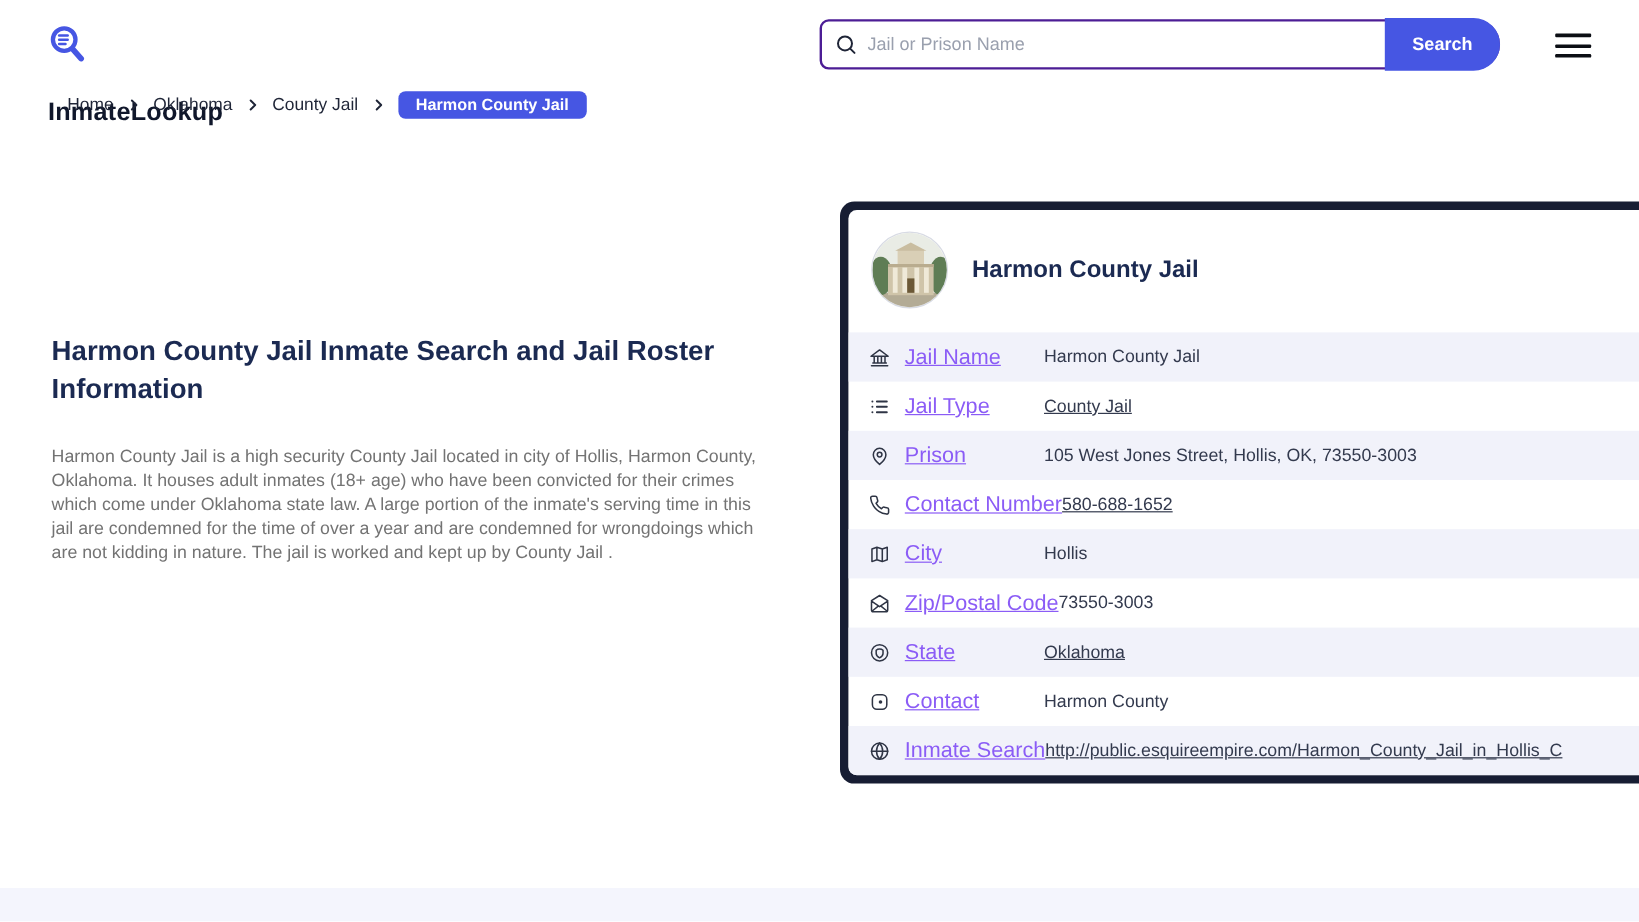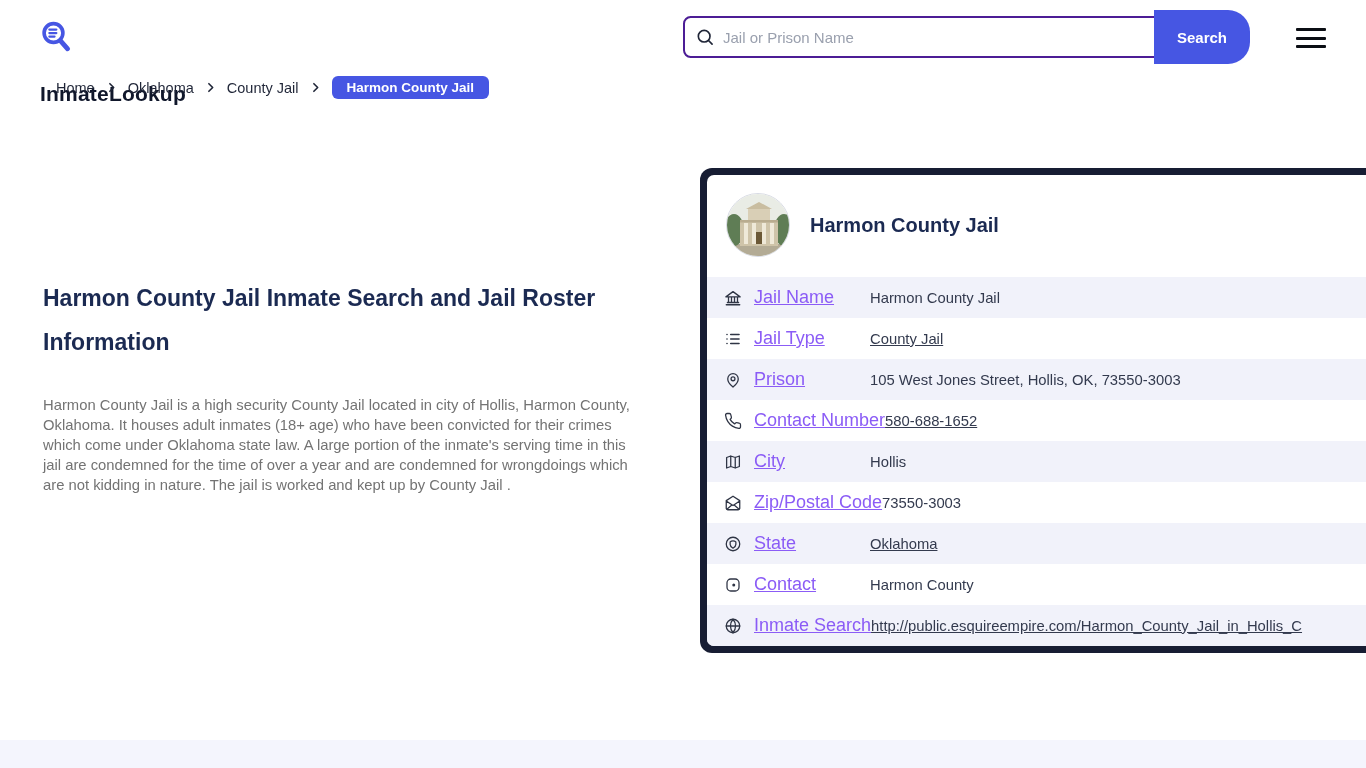--- a/index.html
+++ b/index.html
@@ -12,39 +12,39 @@
   .logo-text { font-size:21px; font-weight:700; color:#10172B; letter-spacing:.2px; }
 
   .search-wrap { position:absolute; left:683px; top:16px; width:567px; height:42px;
                  border:2px solid #4c1d95; border-radius:8px 22px 22px 8px;
                  display:flex; align-items:center; background:#fff; }
   .search-wrap .mag { margin-left:10px; flex:0 0 auto; display:flex; }
   .search-input { flex:1; border:none; outline:none; font-size:15px; color:#1F2537;
                   padding:0 10px 0 8px; background:transparent; min-width:0;
                   font-family:"Liberation Sans", sans-serif; }
   .search-input::placeholder { color:#9AA0AE; }
-  .search-btn { flex:0 0 auto; width:96px; height:54px; margin:-2px -2px -2px 0;
+  .search-btn { flex:0 0 auto; width:96px; height:44px; margin:-2px -2px -2px 0;
                 border:none; border-radius:0 22px 22px 0; background:#4656E3;
                 color:#fff; font-size:15px; font-weight:700; cursor:pointer;
                 font-family:"Liberation Sans", sans-serif; }
   .menu-btn { position:absolute; left:1296px; top:26px; width:30px; height:24px;
               background:none; border:none; cursor:pointer; display:flex;
               flex-direction:column; justify-content:space-between; padding:2px 0; }
   .menu-btn span { display:block; height:3px; background:#0b0e14; border-radius:1px; }
 
   
   .breadcrumb { position:absolute; left:56px; top:76px; display:flex; align-items:center; gap:10px; }
   .crumb { font-size:14.5px; color:#1F2537; text-decoration:none; cursor:pointer; }
   .crumb-sep { display:flex; }
   .crumb-badge { background:#4656E3; color:#fff; font-size:13.5px; font-weight:700;
                  padding:4px 15px; border-radius:6px; }
 
   
   .article { position:absolute; left:43px; top:276px; width:588px; }
-  .article h1 { font-size:23px; line-height:44px; font-weight:700; color:#1B2A52; }
+  .article h1 { font-size:23px; line-height:32px; font-weight:700; color:#1B2A52; }
   .article p { margin-top:31px; font-size:14.8px; line-height:20px; color:#737373; }
 
   
   .card { position:absolute; left:700px; top:168px; width:762px;
           background:#171D33; border-radius:12px 0 0 12px; padding:7px 0 7px 7px; }
   .card-inner { background:#ffffff; border-radius:7px 0 0 7px; overflow:hidden; }
   .card-head { display:flex; align-items:center; padding:18px 20px 18px 19px; }
   .jail-photo { width:64px; height:64px; border-radius:50%; overflow:hidden; flex:0 0 auto;
                 border:1px solid #d8dbe4; }
   .card-title { margin-left:20px; font-size:20px; font-weight:700; color:#1B2A52; }

